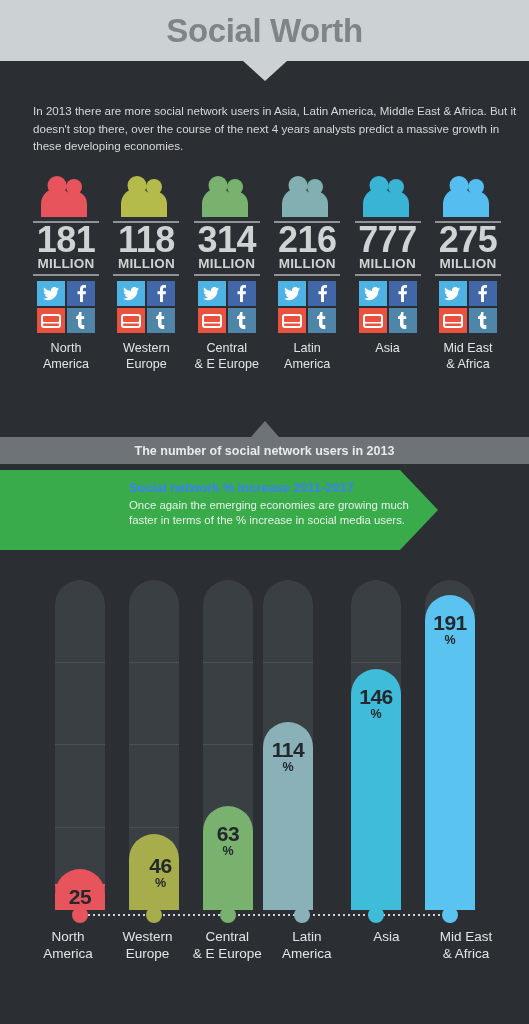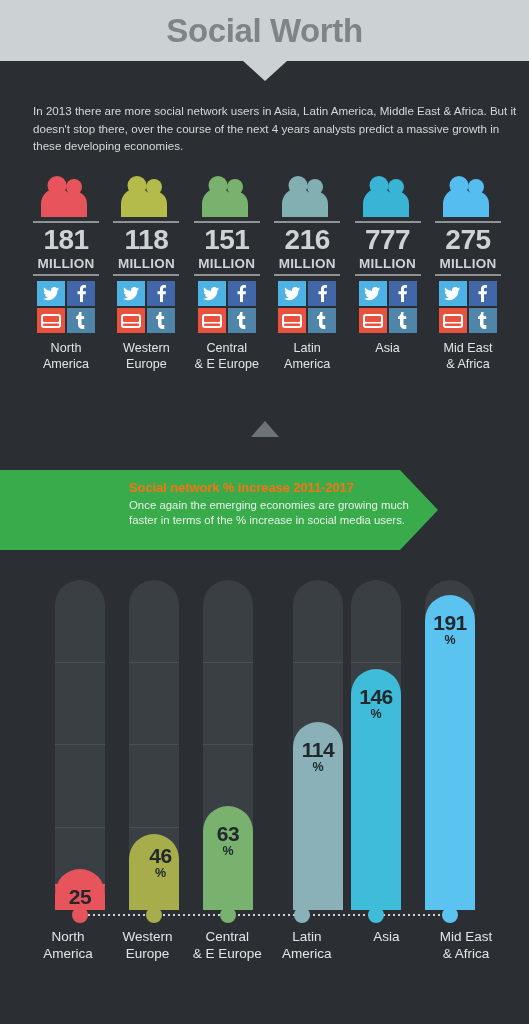--- a/index.html
+++ b/index.html
@@ -38,21 +38,21 @@
 
   
   .stats-row {
     position: absolute; left: 30px; top: 176px; width: 474px; height: 215px;
     display: flex; justify-content: space-between;
   }
   .stat-col { width: 72px; display: flex; flex-direction: column; align-items: center; }
   .people-icon { width: 56px; height: 42px; position: relative; }
   .rule { width: 66px; height: 2px; background: #8d9396; margin-top: 3px; }
   .stat-num {
-    font-size: 28px; font-weight: bold; color: #cfd3d5; line-height: 32px;
+    font-size: 36px; font-weight: bold; color: #cfd3d5; line-height: 32px;
     letter-spacing: -0.5px; margin-top: 1px;
   }
   .stat-unit {
     font-size: 13.5px; font-weight: bold; color: #cfd3d5;
     letter-spacing: 0.2px; line-height: 15px;
   }
   .rule2 { width: 66px; height: 2px; background: #8d9396; margin-top: 3px; margin-bottom: 5px; }
   .social-grid {
     width: 58px; display: grid; grid-template-columns: 28px 28px;
     grid-template-rows: 25px 25px; gap: 2px;
@@ -94,21 +94,21 @@
   }
   .green-point {
     position: absolute; left: 400px; top: 0;
     width: 0; height: 0;
     border-top: 40px solid transparent;
     border-bottom: 40px solid transparent;
     border-left: 38px solid #3aab4b;
   }
   .green-text { position: absolute; left: 129px; top: 8px; width: 290px; }
   .green-title {
-    font-size: 13px; font-weight: bold; color: #f97316; line-height: 19px;
+    font-size: 13px; font-weight: bold; color: #3b82f6; line-height: 19px;
     letter-spacing: -0.1px;
   }
   .green-sub {
     font-size: 11.4px; color: #e6f2e7; line-height: 14.6px; margin-top: 1px;
   }
 
   
   .chart { position: absolute; left: 0; top: 560px; width: 529px; height: 464px; }
   .bars { position: absolute; left: 55px; top: 20px; width: 420px; height: 330px; }
   .bar-slot {
@@ -245,21 +245,21 @@
 Europe</div>
       </div>
       <div class="stat-col">
         <div class="people-icon"><svg width="56" height="42" viewBox="0 0 56 42">
             <circle cx="36" cy="11" r="8" fill="#79b26f"></circle>
             <path d="M23 41 V28 a13 13 0 0 1 26 0 V41 Z" fill="#79b26f"></path>
             <circle cx="19" cy="9.5" r="9.5" fill="#79b26f"></circle>
             <path d="M3 41 V28 a16 16 0 0 1 32 0 V41 Z" fill="#79b26f"></path>
           </svg></div>
         <div class="rule"></div>
-        <div class="stat-num">151</div>
+        <div class="stat-num">314</div>
         <div class="stat-unit">MILLION</div>
         <div class="rule2"></div>
         <div class="social-grid">
           <div class="tile t-tw">
             <svg width="17" height="14" viewBox="0 0 17 14">
               <path fill="#fff" d="M16.5 1.7a6.6 6.6 0 0 1-1.9.5A3.3 3.3 0 0 0 16 .4a6.6 6.6 0 0 1-2.1.8A3.3 3.3 0 0 0 8.1 4a9.3 9.3 0 0 1-6.8-3.4 3.3 3.3 0 0 0 1 4.4A3.2 3.2 0 0 1 .8 4.6a3.3 3.3 0 0 0 2.6 3.3 3.3 3.3 0 0 1-1.5.1 3.3 3.3 0 0 0 3 2.3A6.6 6.6 0 0 1 0 11.7a9.3 9.3 0 0 0 5 1.5c6.1 0 9.4-5 9.4-9.4v-.4a6.7 6.7 0 0 0 1.6-1.7z"></path>
             </svg>
           </div>
           <div class="tile t-fb">
             <svg width="9" height="17" viewBox="0 0 9 17">
@@ -391,20 +391,23 @@
               <path fill="#fff" d="M7 17c-2.9 0-5-1.5-5-5V7H0V4.6C2.2 4 3.1 2.1 3.2 0h2.3v4.2h2.7V7H5.5v4.4c0 1.1.6 1.6 1.5 1.6h1.3V17z"></path>
             </svg>
           </div>
         </div>
         <div class="region-name">Mid East
 &amp; Africa</div>
       </div>
     </div>
 
   <div class="gray-notch"></div>
+  <div class="gray-banner">
+    <span>The number of social network users in 2013</span>
+  </div>
 
   <div class="green-wrap">
     <div class="green-body"></div>
     <div class="green-point"></div>
     <div class="green-text">
       <div class="green-title">Social network % increase 2011-2017</div>
       <div class="green-sub">Once again the emerging economies are growing much faster in terms of the % increase in social media users.</div>
     </div>
   </div>
 
@@ -424,39 +427,39 @@
           </div>
         </div>
         <div class="bar-slot" style="left: 74px;">
           <div class="track" style="background: rgb(58, 63, 68);">
             <div class="gridline" style="bottom: 82.5px;"></div>
             <div class="gridline" style="bottom: 165px;"></div>
             <div class="gridline" style="bottom: 247.5px;"></div>
           </div>
           <div class="bar" style="height: 75.9px; background: rgb(168, 173, 75);"></div>
           <div class="bar-corner" style="background: rgb(168, 173, 75);"></div>
-          <div class="bar-val" style="bottom: 30px; top: auto; padding-left: 13px;">
+          <div class="bar-val" style="bottom: 20px; top: auto; padding-left: 13px;">
             <div class="n">46</div>
             <div class="p">%</div>
           </div>
         </div>
         <div class="bar-slot" style="left: 148px;">
           <div class="track" style="background: rgb(58, 63, 68);">
             <div class="gridline" style="bottom: 82.5px;"></div>
             <div class="gridline" style="bottom: 165px;"></div>
             <div class="gridline" style="bottom: 247.5px;"></div>
           </div>
           <div class="bar" style="height: 103.95px; background: rgb(121, 178, 111);"></div>
           <div class="bar-corner" style="background: rgb(121, 178, 111);"></div>
           <div class="bar-val" style="bottom: 51.95px; top: auto;">
             <div class="n">63</div>
             <div class="p">%</div>
           </div>
         </div>
-        <div class="bar-slot" style="left: 238px;">
+        <div class="bar-slot" style="left: 208px;">
           <div class="track" style="background: rgb(58, 63, 68);">
             <div class="gridline" style="bottom: 82.5px;"></div>
             <div class="gridline" style="bottom: 165px;"></div>
             <div class="gridline" style="bottom: 247.5px;"></div>
           </div>
           <div class="bar" style="height: 188.1px; background: rgb(138, 177, 184);"></div>
           <div class="bar-corner" style="background: rgb(138, 177, 184);"></div>
           <div class="bar-val" style="bottom: 136.1px; top: auto;">
             <div class="n">114</div>
             <div class="p">%</div>

